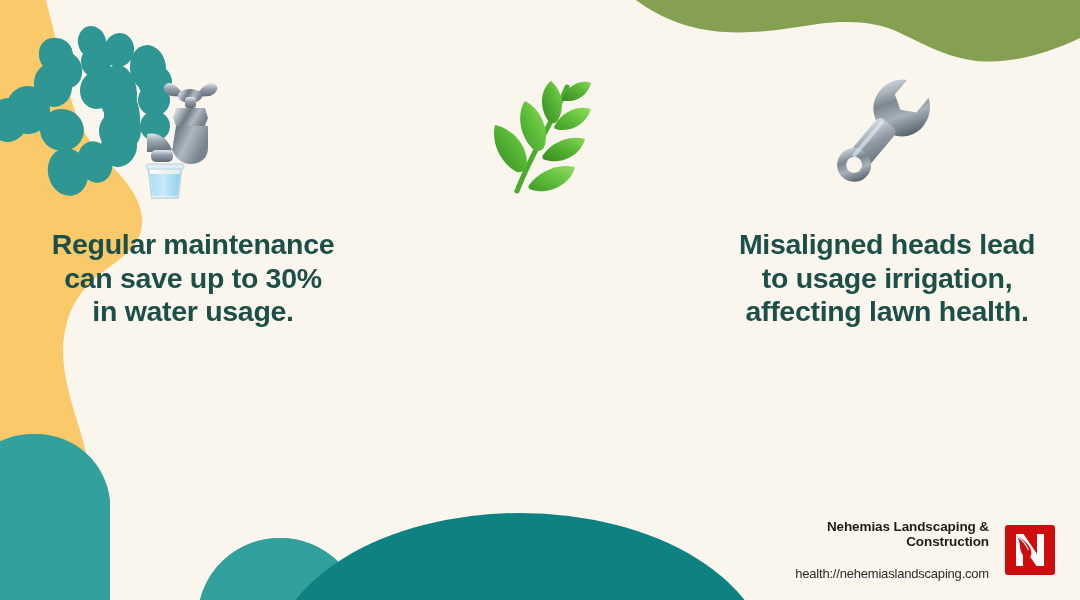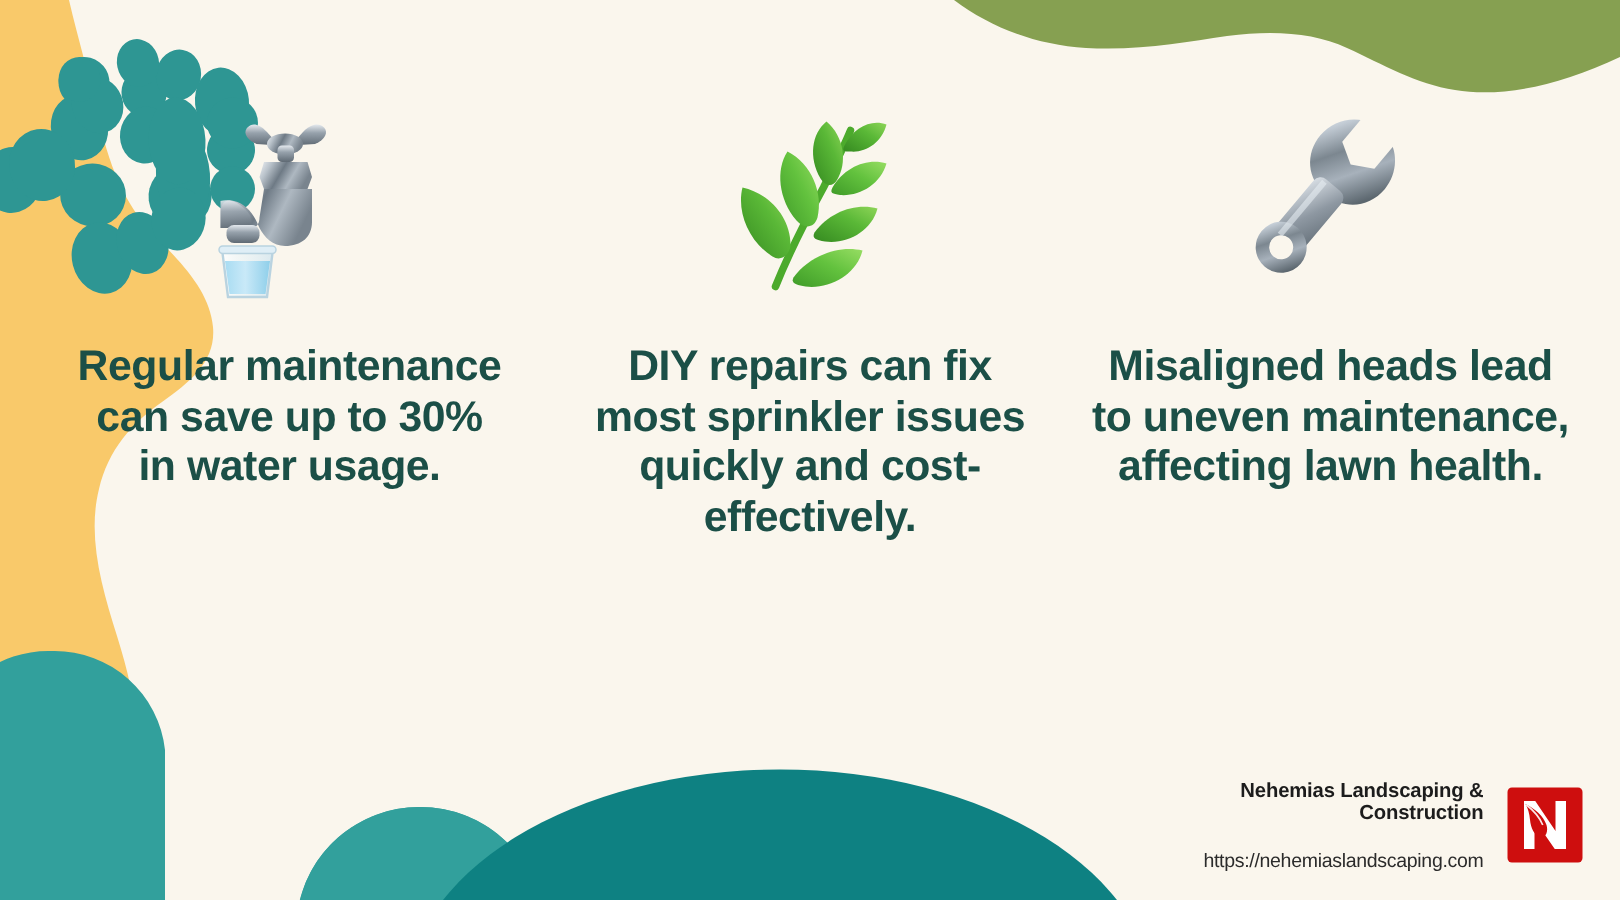--- a/index.html
+++ b/index.html
@@ -256,21 +256,20 @@
           <path d="M34,96 C18,86 10,66 14,50 C32,54 46,70 46,88 C46,94 40,100 34,96 Z" fill="url(#lf2)"></path>
           <path d="M50,72 C38,58 36,38 44,26 C60,34 68,54 64,70 C62,77 55,78 50,72 Z" fill="url(#lf1)"></path>
           <path d="M66,44 C58,30 60,14 70,6 C82,16 84,34 77,45 C74,50 69,49 66,44 Z" fill="url(#lf2)"></path>
 
           <path d="M48,110 C58,96 78,88 94,92 C90,108 72,118 56,116 C50,115 46,114 48,110 Z" fill="url(#lf1)"></path>
           <path d="M62,80 C72,66 90,60 104,64 C100,79 84,88 69,86 C63,85 60,84 62,80 Z" fill="url(#lf2)"></path>
           <path d="M74,50 C82,36 98,30 110,34 C106,48 92,56 79,55 C74,54 72,54 74,50 Z" fill="url(#lf1)"></path>
           <path d="M82,22 C88,10 100,4 110,8 C107,20 96,27 86,26 C82,26 80,26 82,22 Z" fill="url(#lf2)"></path>
         </svg>
       </div>
-      <div class="col-text">DIY repairs can fix most sprinkler issues quickly and cost-effectively.</div>
     </div>
 
     <div class="col col-3">
       <div class="col-icon">
         <svg width="125" height="125" viewBox="0 0 125 125" aria-hidden="true">
           <defs>
             <linearGradient id="steel" x1="0" y1="0" x2="1" y2="0.6">
               <stop offset="0%" stop-color="#f0f3f6"></stop>
               <stop offset="18%" stop-color="#c3ccd5"></stop>
               <stop offset="45%" stop-color="#7c8790"></stop>
@@ -295,28 +294,28 @@
 
             <rect x="44" y="52" width="24" height="54" rx="6" fill="url(#steel2)"></rect>
 
             <circle cx="56" cy="106" r="17" fill="url(#steel)"></circle>
             <circle cx="56" cy="106" r="8" fill="#faf6ed"></circle>
 
             <path d="M48,54 L52,54 L52,100 L48,100 Z" fill="#e6ecf1" opacity=".6"></path>
           </g>
         </svg>
       </div>
-      <div class="col-text">Misaligned heads lead to uneven maintenance, affecting lawn health.</div>
+      <div class="col-text">Misaligned heads lead to usage irrigation, affecting lawn health.</div>
     </div>
   </div>
 
   <div class="footer">
     <div class="footer-text">
       <div class="brand-name">Nehemias Landscaping &amp; Construction</div>
-      <div class="brand-url">https://nehemiaslandscaping.com</div>
+      <div class="brand-url">health://nehemiaslandscaping.com</div>
     </div>
     <div class="logo-box">
       <div class="logo-inner">
         <svg width="46" height="46" viewBox="0 0 46 46" aria-hidden="true">
 
           <path d="M9,39 L9,7 L16.5,7 L30,27 L30,7 L37,7 L37,39 L29.5,39 L16,19.5 L16,39 Z" fill="#ffffff"></path>
 
           <path d="M10,9 C16,12 22,17 24,23 C25.5,28 23,32 19.5,31
                    C16,30 13.5,25 13,19.5 C12.7,15.5 11.5,11.5 10,9 Z" fill="#ce0e0e"></path>
           <path d="M10.5,9.5 C15,13 19.5,18 21.5,23" stroke="#ffffff" stroke-width="1.1" fill="none" opacity=".9"></path>

